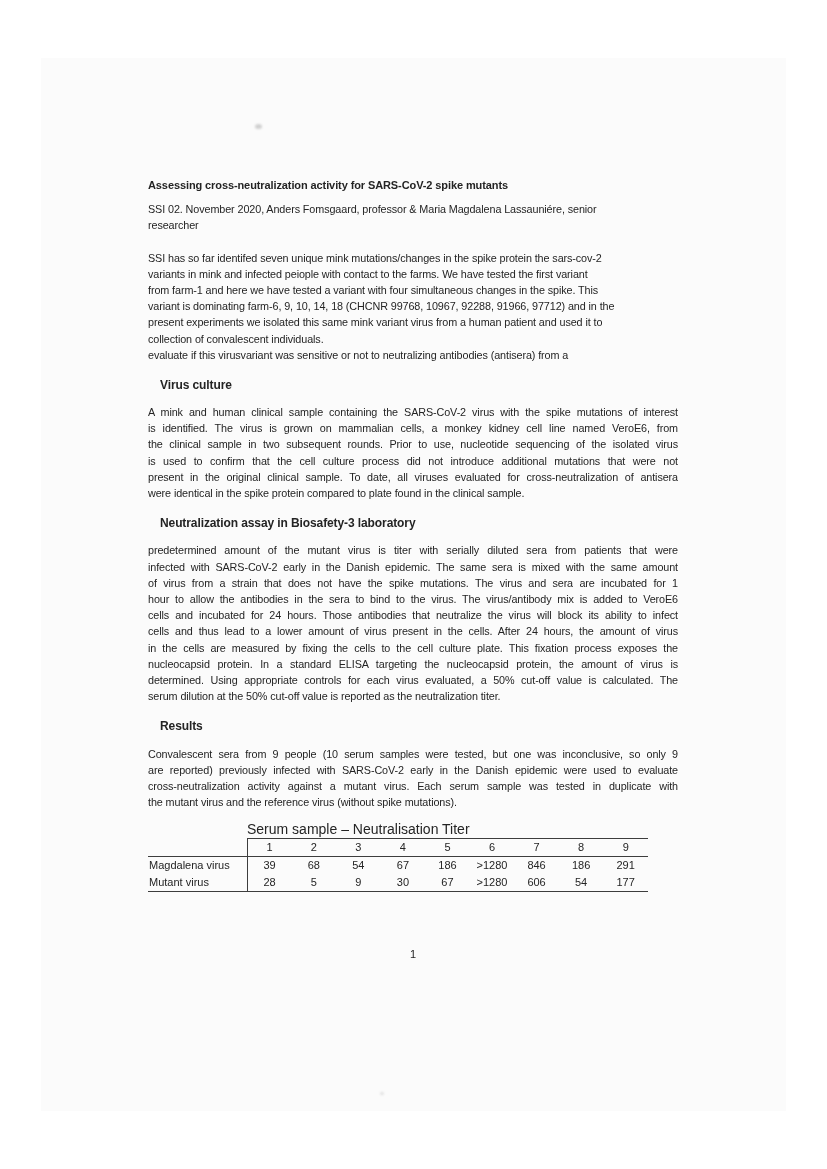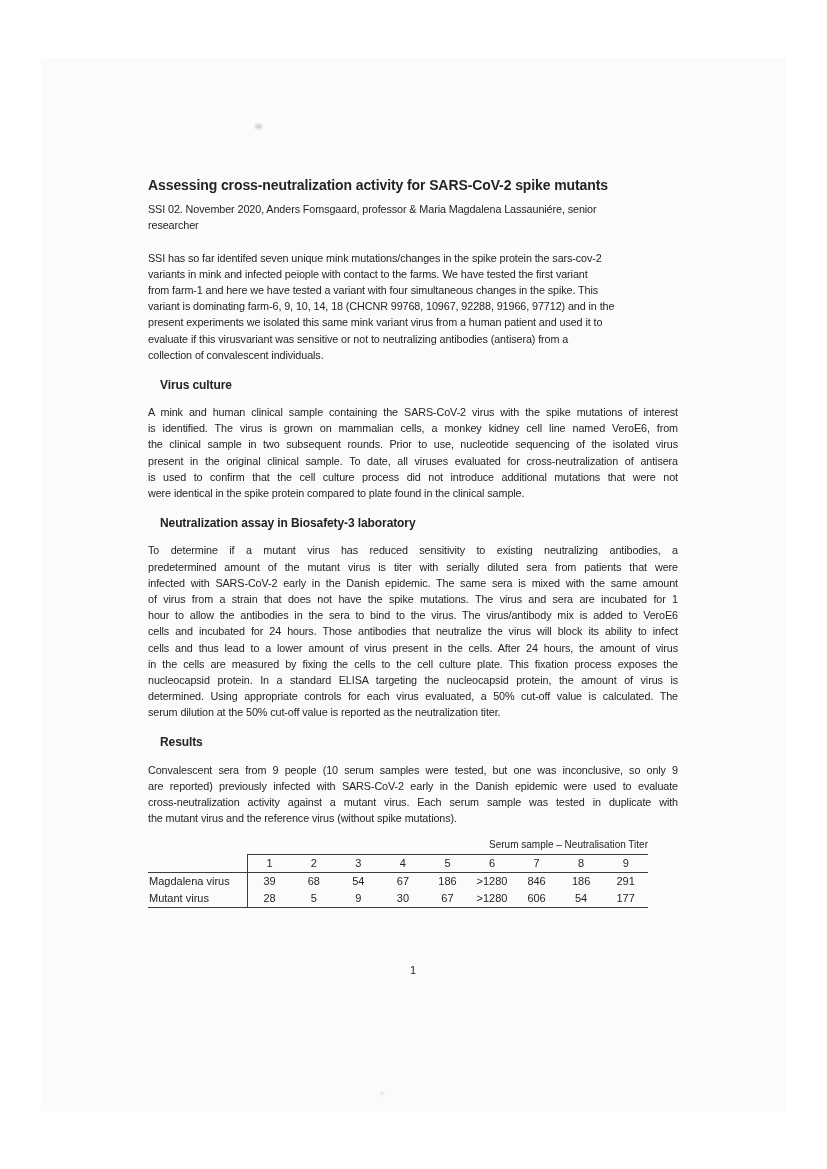--- a/index.html
+++ b/index.html
@@ -19,32 +19,32 @@
   .content {
     position: absolute; left: 107px; top: 119px;
     width: 530px;
     color: #242424;
     font-size: 10.8px;
     letter-spacing: -0.1px;
   }
   .ln { height: 16.2px; line-height: 16.2px; white-space: nowrap; }
   .jl { white-space: normal; text-align: justify; text-align-last: justify; }
   h1.title {
-    font-size: 14px; line-height: 16.2px; font-weight: bold;
+    font-size: 11px; line-height: 16.2px; font-weight: bold;
     margin: 0 0 8px 0;
   }
   h2.shead {
     font-size: 12px; line-height: 16.2px; font-weight: bold;
     margin: 14px 0 11px 12px;
   }
   .byline { margin: 8px 0 16px 0; }
   .para { margin: 0 0 11px 0; }
   .tcap {
     width: 401px; margin-left: 99px; margin-bottom: 1px;
-    text-align: right; font-size: 10px; height: 16px; line-height: 16px;
+    text-align: left; font-size: 14px; height: 16px; line-height: 16px;
     letter-spacing: 0;
   }
   table.ntable {
     border-collapse: collapse; table-layout: fixed;
     width: 500px; letter-spacing: 0; color: #242424;
   }
   .ntable td {
     font-size: 11px; text-align: center;
     padding: 1px 2px; height: 15px; line-height: 15px;
     overflow: hidden;
@@ -79,37 +79,36 @@
       <div class="ln">SSI 02. November 2020, Anders Fomsgaard, professor &amp; Maria Magdalena Lassauniére, senior</div>
       <div class="ln">researcher</div>
     </div>
 
     <div class="para">
       <div class="ln">SSI has so far identifed seven unique mink mutations/changes in the spike protein the sars-cov-2</div>
       <div class="ln">variants in mink and infected peiople with contact to the farms. We have tested the first variant</div>
       <div class="ln">from farm-1 and here we have tested a variant with four simultaneous changes in the spike. This</div>
       <div class="ln">variant is dominating farm-6, 9, 10, 14, 18 (CHCNR 99768, 10967, 92288, 91966, 97712) and in the</div>
       <div class="ln">present experiments we isolated this same mink variant virus from a human patient and used it to</div>
+      <div class="ln">collection of convalescent individuals.</div>
       <div class="ln">evaluate if this virusvariant was sensitive or not to neutralizing antibodies (antisera) from a</div>
-      <div class="ln">collection of convalescent individuals.</div>
     </div>
 
     <h2 class="shead">Virus culture</h2>
     <div class="para">
       <div class="ln jl">A mink and human clinical sample containing the SARS-CoV-2 virus with the spike mutations of interest</div>
       <div class="ln jl">is identified. The virus is grown on mammalian cells, a monkey kidney cell line named VeroE6, from</div>
       <div class="ln jl">the clinical sample in two subsequent rounds. Prior to use, nucleotide sequencing of the isolated virus</div>
+      <div class="ln jl">is used to confirm that the cell culture process did not introduce additional mutations that were not</div>
       <div class="ln jl">present in the original clinical sample. To date, all viruses evaluated for cross-neutralization of antisera</div>
-      <div class="ln jl">is used to confirm that the cell culture process did not introduce additional mutations that were not</div>
       <div class="ln">were identical in the spike protein compared to plate found in the clinical sample.</div>
     </div>
 
     <h2 class="shead">Neutralization assay in Biosafety-3 laboratory</h2>
     <div class="para">
-      <div class="ln jl">To determine if a mutant virus has reduced sensitivity to existing neutralizing antibodies, a</div>
       <div class="ln jl">predetermined amount of the mutant virus is titer with serially diluted sera from patients that were</div>
       <div class="ln jl">infected with SARS-CoV-2 early in the Danish epidemic. The same sera is mixed with the same amount</div>
       <div class="ln jl">of virus from a strain that does not have the spike mutations. The virus and sera are incubated for 1</div>
       <div class="ln jl">hour to allow the antibodies in the sera to bind to the virus. The virus/antibody mix is added to VeroE6</div>
       <div class="ln jl">cells and incubated for 24 hours. Those antibodies that neutralize the virus will block its ability to infect</div>
       <div class="ln jl">cells and thus lead to a lower amount of virus present in the cells. After 24 hours, the amount of virus</div>
       <div class="ln jl">in the cells are measured by fixing the cells to the cell culture plate. This fixation process exposes the</div>
       <div class="ln jl">nucleocapsid protein. In a standard ELISA targeting the nucleocapsid protein, the amount of virus is</div>
       <div class="ln jl">determined. Using appropriate controls for each virus evaluated, a 50% cut-off value is calculated. The</div>
       <div class="ln">serum dilution at the 50% cut-off value is reported as the neutralization titer.</div>

